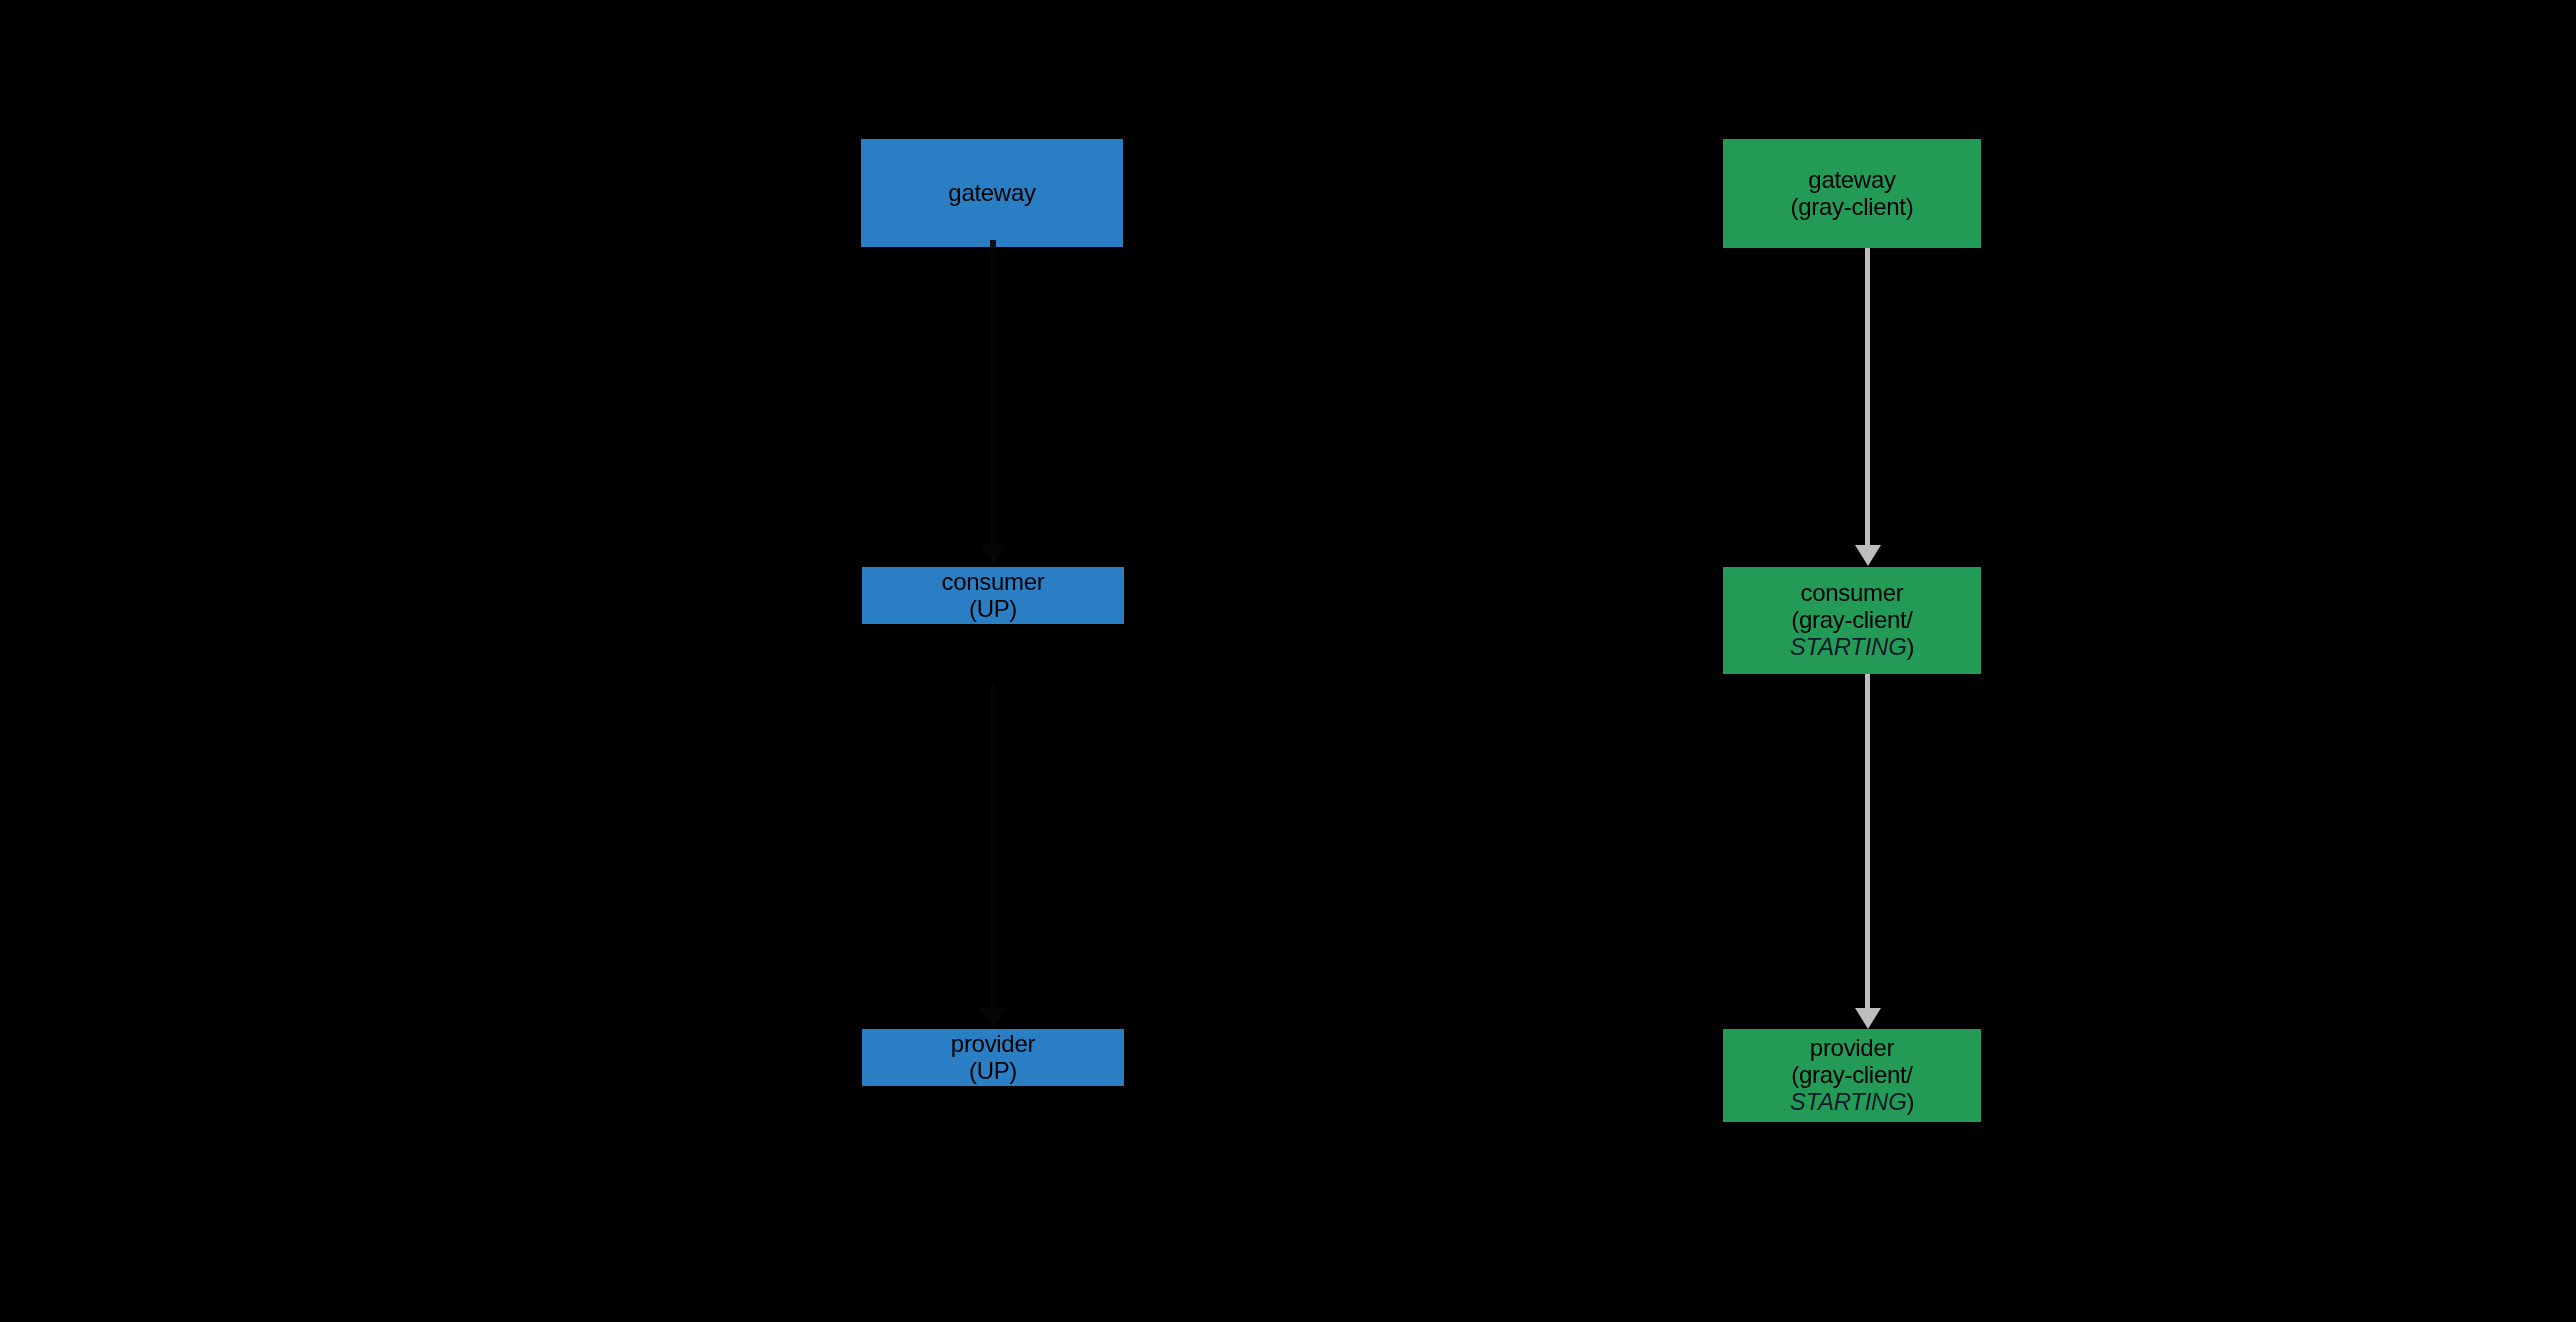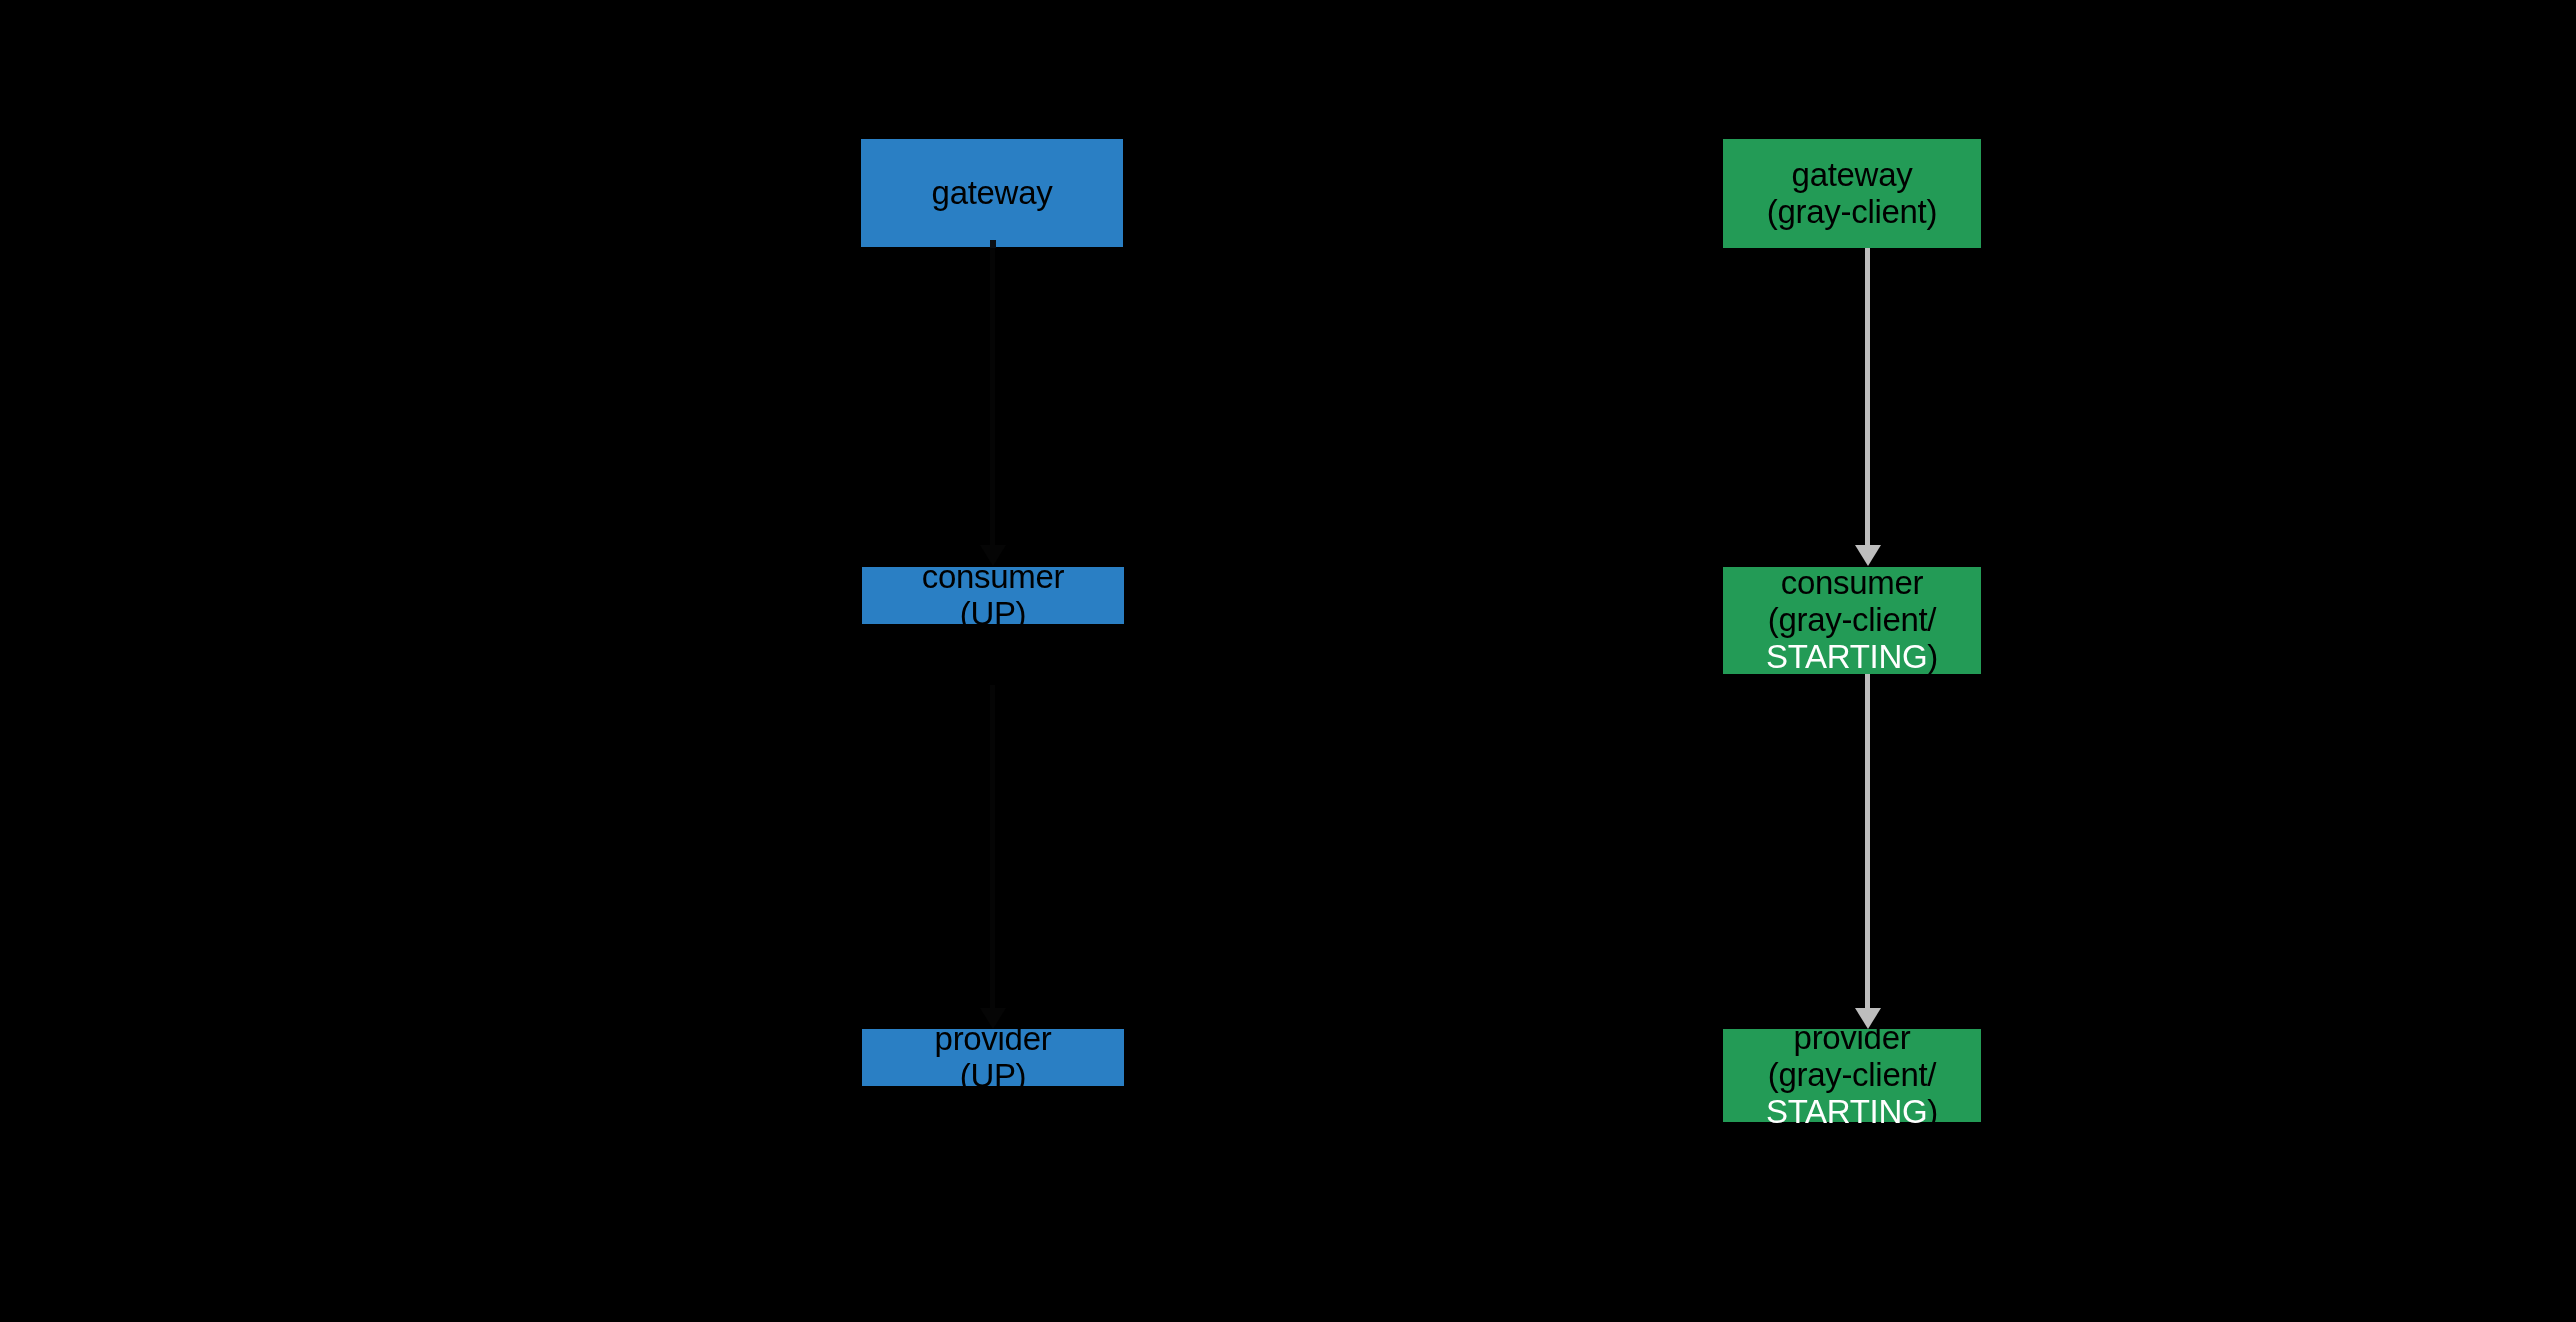--- a/index.html
+++ b/index.html
@@ -21,37 +21,37 @@
   
   .node {
     position: absolute;
     box-sizing: border-box;
     display: flex;
     flex-direction: column;
     align-items: center;
     justify-content: center;
     text-align: center;
     color: #000000;
-    font-size: 33px;
+    font-size: 24px;
     line-height: 1.12;
     letter-spacing: -0.3px;
     white-space: nowrap;
   }
   .node .line {
     display: block;
   }
   .node.overflow {
     overflow: visible;
   }
 
   .node-blue  { background: #2a7fc4; }
   .node-green { background: #239b56; }
 
   
-  .state-starting { color: #ffffff; }
+  .state-starting { color: #0f172a; font-style: italic; }
 
   
   .edge {
     position: absolute;
   }
   .edge-shaft {
     position: absolute;
     width: 5.2px;
     left: 0;
     top: 0;

